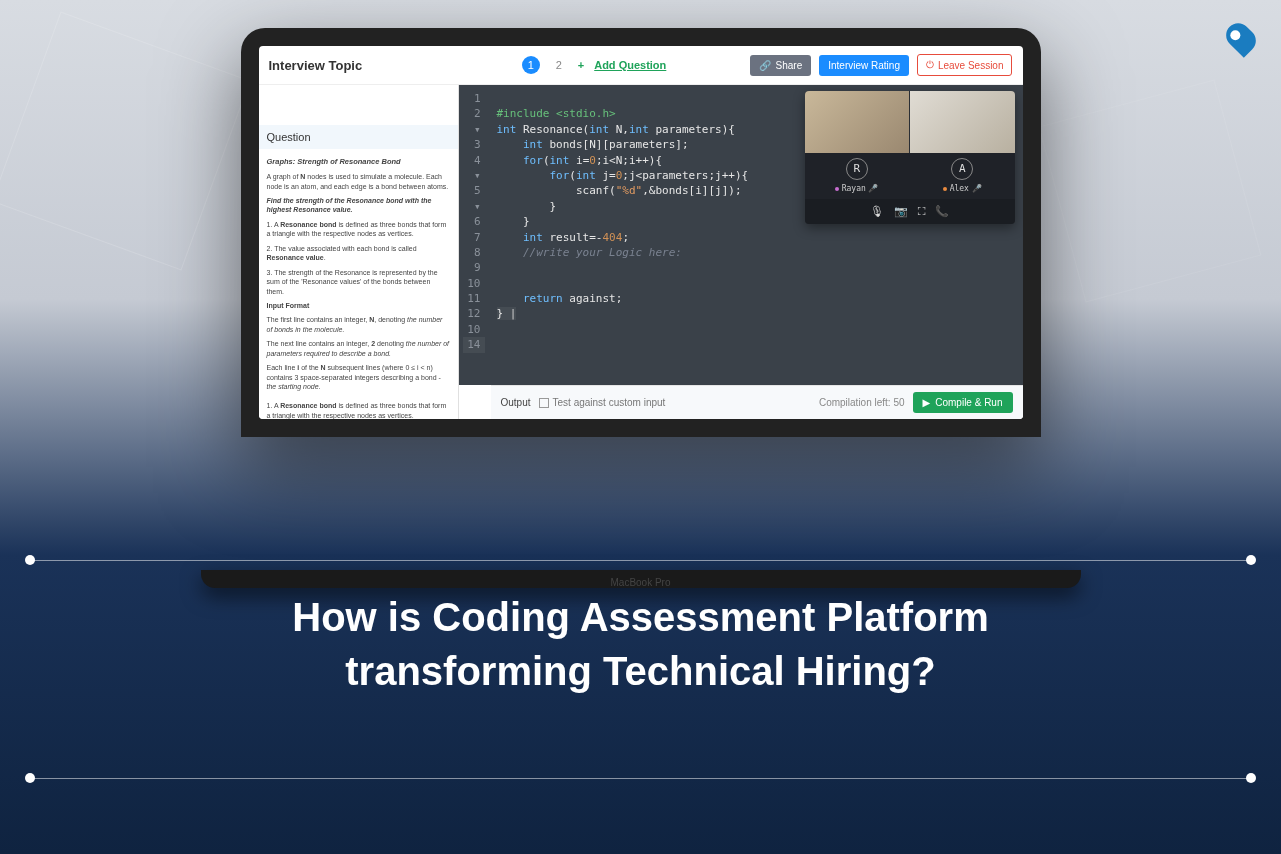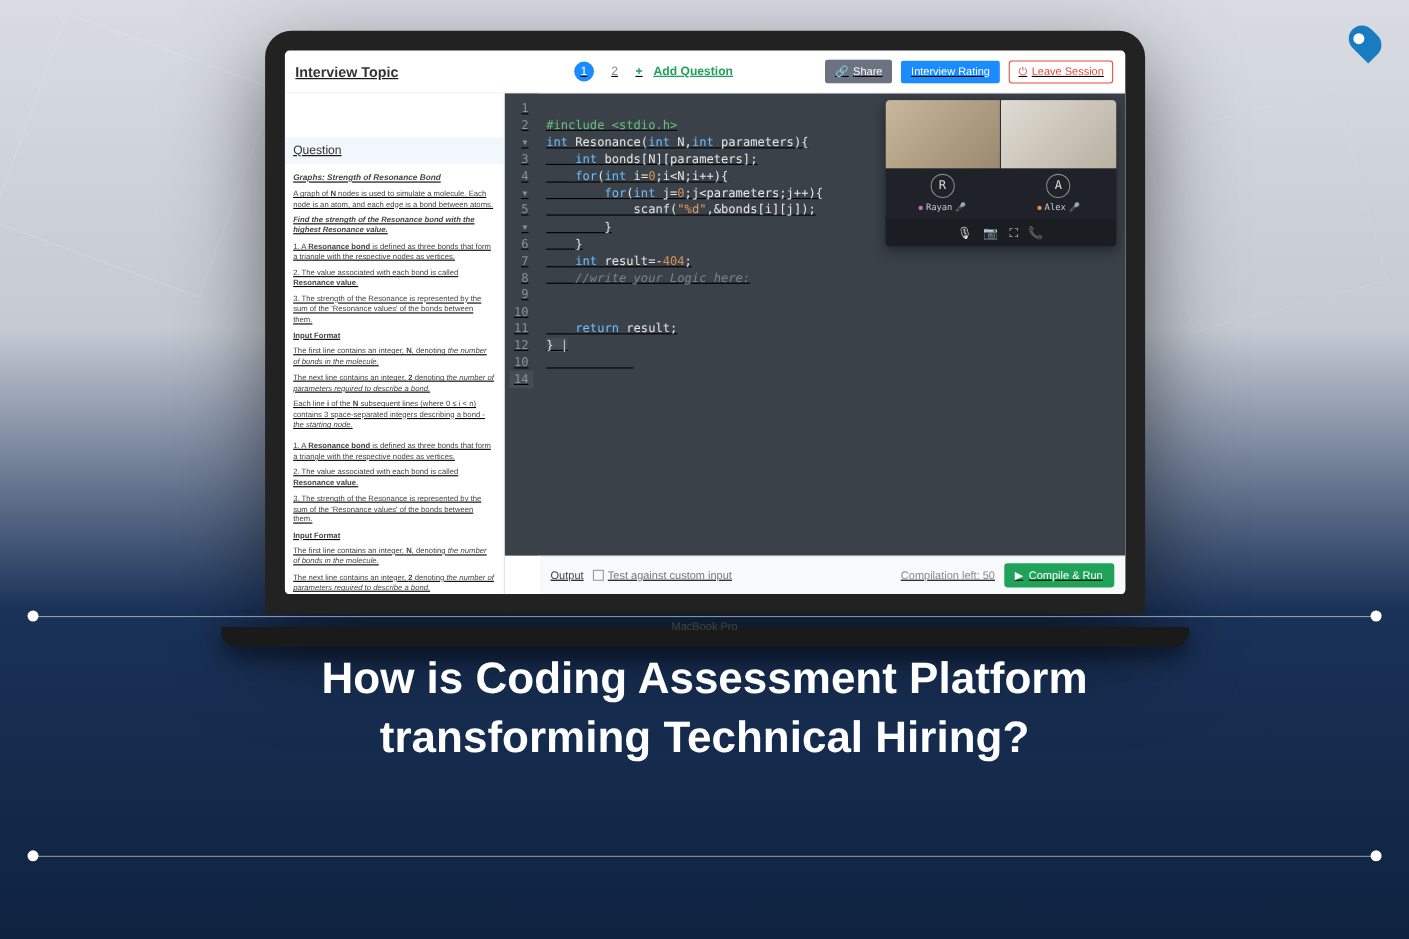--- a/index.html
+++ b/index.html
@@ -29,30 +29,29 @@
 .logo-pin::after { content: ""; position: absolute; top: 5px; left: 5px; width: 10px; height: 10px; background: #fff; border-radius: 50%; }
 .logo-text { letter-spacing: .5px; }
 .logo-text .blue { color: #1a7cc0; }
 .logo-sub { font-size: 7px; font-weight: 400; letter-spacing: .8px; color: #1a3258; }
 
 .laptop {
   position: absolute; top: 28px; left: 50%; transform: translateX(-50%);
   width: 800px; height: 560px;
 }
 .laptop-screen {
-  width: 100%; height: 530px; background: #222; border-radius: 24px 24px 0 0; padding: 18px;
+  width: 100%; height: 409px; background: #222; border-radius: 24px 24px 0 0; padding: 18px;
   box-shadow: 0 30px 80px rgba(0,0,0,.5);
-  text-decoration: underline;
 }
 .laptop-body {
   position: absolute; bottom: 0; left: -40px; right: -40px; height: 18px; background: #1a1a1a;
   border-radius: 0 0 14px 14px; box-shadow: 0 8px 20px rgba(0,0,0,.6);
 }
 .laptop-notch {
-  position: absolute; bottom: 12px; left: 50%; transform: translateX(-50%);
+  position: absolute; bottom: 0; left: 50%; transform: translateX(-50%);
   color: #444; font-size: 10px;
 }
 
 .app { background: #fff; width: 100%; height: 100%; border-radius: 4px; display: flex; flex-direction: column; overflow: hidden; }
 .topbar {
   display: flex; align-items: center; padding: 8px 10px; gap: 8px; font-size: 11px;
   border-bottom: 1px solid #eee;
 }
 .topbar-title { font-weight: 600; color: #333; flex: 0 0 auto; margin-right: auto; font-size: 13px; }
 .q-nav { display: flex; align-items: center; gap: 10px; margin: 0 auto; font-size: 11px; }
@@ -250,21 +249,21 @@
 <span>    </span><span class="kw">int </span><span class="id">bonds[N][parameters];</span>
 <span>    </span><span class="kw">for</span><span class="pn">(</span><span class="kw">int </span><span class="id">i</span><span class="op">=</span><span class="num">0</span><span class="pn">;i&lt;N;i++){</span>
 <span>        </span><span class="kw">for</span><span class="pn">(</span><span class="kw">int </span><span class="id">j</span><span class="op">=</span><span class="num">0</span><span class="pn">;j&lt;parameters;j++){</span>
 <span>            </span><span class="fn">scanf</span><span class="pn">(</span><span class="str">"%d"</span><span class="pn">,&amp;bonds[i][j]);</span>
 <span class="pn">        }</span>
 <span class="pn">    }</span>
 <span>    </span><span class="kw">int </span><span class="id">result</span><span class="op">=-</span><span class="num">404</span><span class="pn">;</span>
 <span>    </span><span class="cm">//write your Logic here:</span>
 
 
-<span>    </span><span class="kw">return </span><span class="id">result;</span>
+<span>    </span><span class="kw">return </span><span class="id">against;</span>
 <span class="cursor-line"><span class="pn">} </span>|</span>
             </div>
 
             <div class="vc">
               <div class="vc-top">
                 <div class="vc-tile"></div>
                 <div class="vc-tile b"></div>
               </div>
               <div class="vc-bottom">
                 <div class="vc-av">

